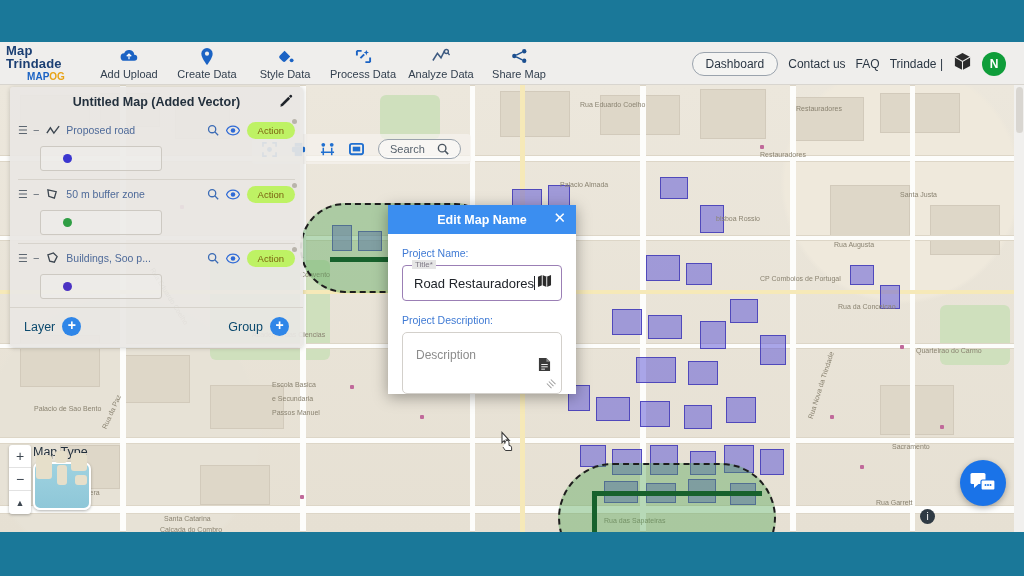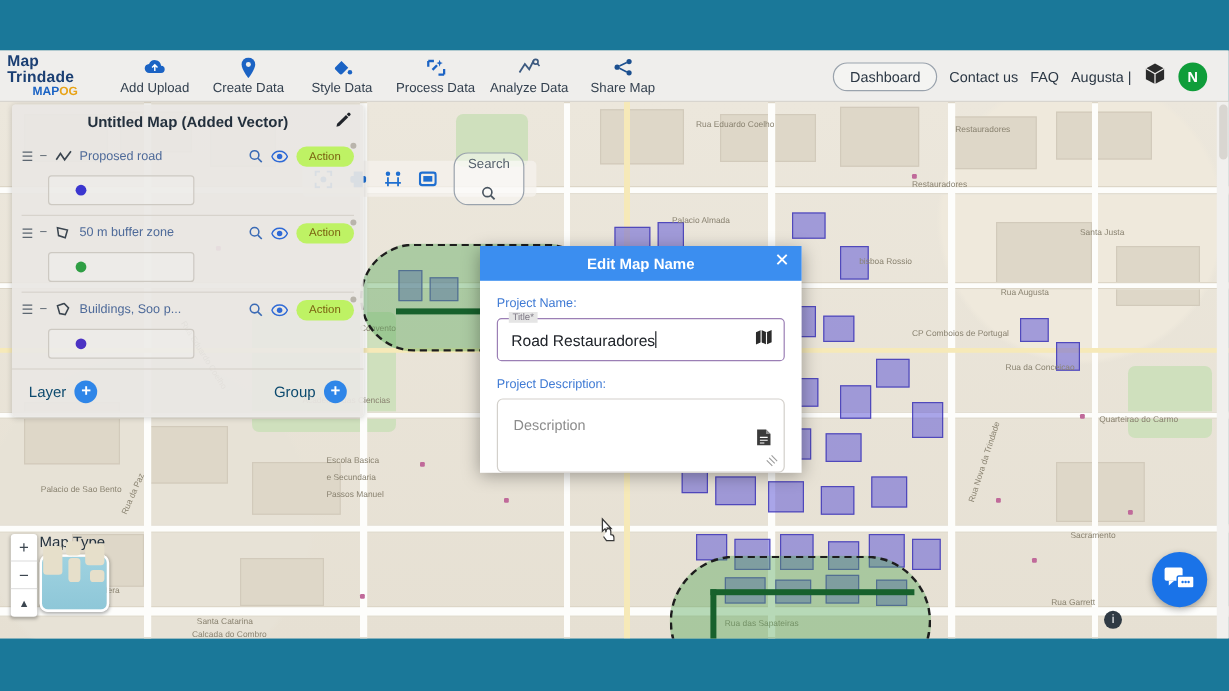--- a/index.html
+++ b/index.html
@@ -78,21 +78,21 @@
   
   #maptools {
     position: absolute; left: 252px; top: 49px; height: 30px;
     display: flex; align-items: center; gap: 14px;
     background: rgba(245,243,239,.72); border-radius: 4px; padding: 0 10px; z-index: 25;
   }
   #maptools .tbtn { cursor: pointer; display: flex; align-items: center; }
   .searchpill {
     display: flex; align-items: center; gap: 12px;
     border: 1px solid #9aa3ad; border-radius: 12px; padding: 3px 11px;
-    background: rgba(255,255,255,.45); cursor: pointer; flex-direction: column;
+    background: rgba(255,255,255,.45); cursor: pointer;
   }
   .searchpill span { font-size: 11px; color: #56616d; }
 
   
   #layerpanel {
     position: absolute; left: 10px; top: 45px; width: 293px;
     background: rgba(233,231,228,.92); border-radius: 3px;
     box-shadow: 0 1px 5px rgba(0,0,0,.18); z-index: 30;
   }
   #panelhead {
@@ -168,21 +168,21 @@
     display: flex; align-items: center; justify-content: center; z-index: 26; cursor: pointer;
   }
   #scrollbar {
     position: absolute; right: 0; top: 0; width: 10px; height: 447px;
     background: #f1f0ee; z-index: 28;
   }
   #scrollthumb { position: absolute; right: 1px; top: 2px; width: 7px; height: 46px; background: #d9d6d1; border-radius: 4px; }
 
   
   #modal {
-    position: absolute; left: 400px; top: 163px; width: 268px;
+    position: absolute; left: 388px; top: 163px; width: 188px;
     background: #fff; box-shadow: 0 3px 14px rgba(0,0,0,.35); z-index: 60;
   }
   #modalhead {
     height: 29px; background: #3b8ef0; display: flex; align-items: center;
     justify-content: center; position: relative;
   }
   #modalhead .mt { color: #fff; font-size: 12.5px; font-weight: bold; }
   #modalhead .xc { position: absolute; right: 10px; top: 5px; color: #fff; font-size: 15px; cursor: pointer; line-height: 1; }
   #modalbody { padding: 13px 14px 0 14px; }
   .flabel { font-size: 10.5px; color: #3f7ad4; margin-bottom: 6px; }
@@ -281,21 +281,21 @@
               </svg>
           </span>
           <span class="lbl">Share Map</span>
         </div>
       </div>
 
       <div class="navright">
         <div class="dashboard-pill">Dashboard</div>
         <div class="navlink">Contact us</div>
         <div class="navlink">FAQ</div>
-        <div class="navlink">Augusta |</div>
+        <div class="navlink">Trindade |</div>
         <div>
           <svg width="19" height="19" viewBox="0 0 20 20">
               <path d="M10 1l8 4.3v9.4L10 19l-8-4.3V5.3z" fill="#2b2b2b"></path>
               <path d="M2 5.3L10 10l8-4.7M10 10v9" stroke="#efeeec" stroke-width="1.1" fill="none"></path>
             </svg>
         </div>
         <div class="avatar">N</div>
       </div>
     </div>
 

